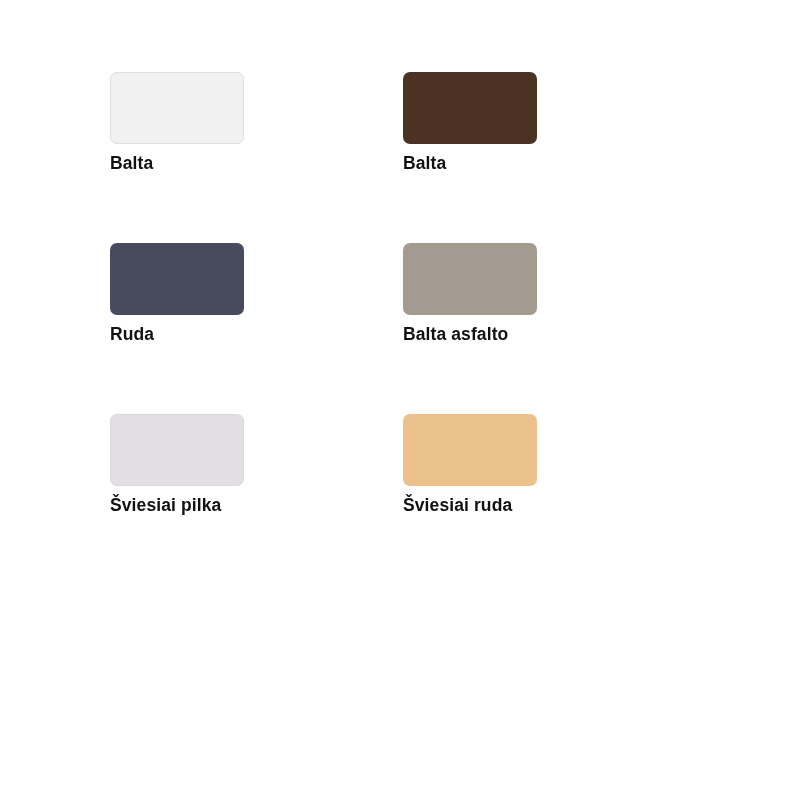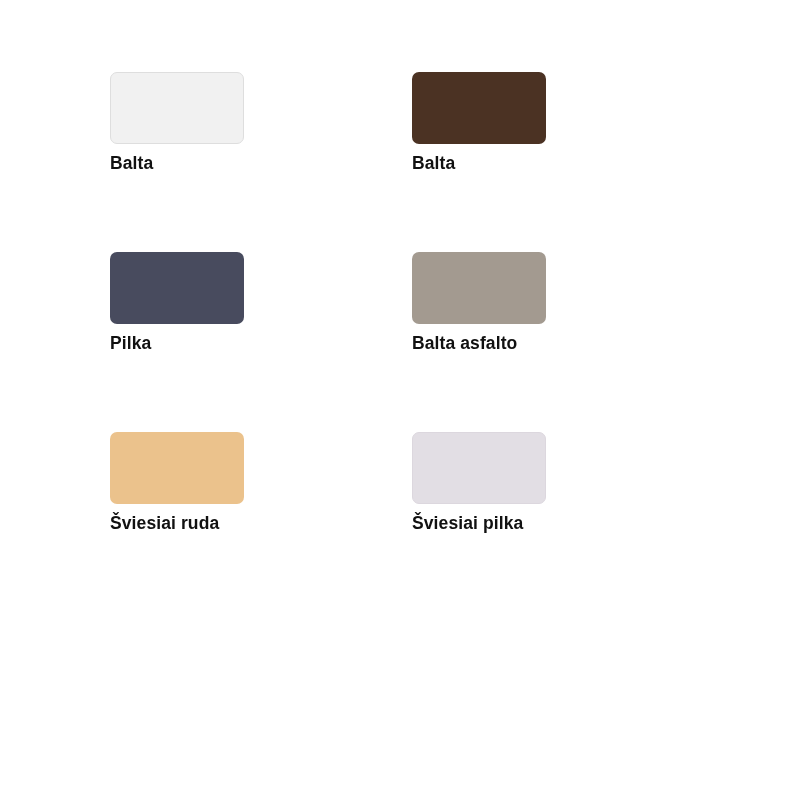--- a/index.html
+++ b/index.html
@@ -26,21 +26,20 @@
   .swatch-grid {
     position: absolute;
     left: 110px;
     top: 72px;
     width: 560px;
     display: grid;
     grid-template-columns: 293px 293px;
     grid-auto-rows: 171px;
     column-gap: 0px;
     row-gap: 0px;
-    gap: 9px;
   }
 
   .swatch-option {
     position: relative;
     width: 160px;
     height: 110px;
   }
 
   .swatch-chip {
     width: 134px;
@@ -82,28 +81,28 @@
       <div class="swatch-option">
         <div class="swatch-chip has-border" style="background: rgb(241, 241, 241); border-color: rgb(222, 222, 222);"></div>
         <div class="swatch-label">Balta</div>
       </div>
       <div class="swatch-option">
         <div class="swatch-chip" style="background: rgb(75, 50, 35);"></div>
         <div class="swatch-label">Balta</div>
       </div>
       <div class="swatch-option">
         <div class="swatch-chip" style="background: rgb(72, 75, 94);"></div>
-        <div class="swatch-label">Pilka</div>
+        <div class="swatch-label">Ruda</div>
       </div>
       <div class="swatch-option">
         <div class="swatch-chip" style="background: rgb(163, 154, 144);"></div>
         <div class="swatch-label">Balta asfalto</div>
       </div>
       <div class="swatch-option">
+        <div class="swatch-chip has-border" style="background: rgb(226, 222, 228); border-color: rgb(220, 215, 222);"></div>
+        <div class="swatch-label">Šviesiai pilka</div>
+      </div>
+      <div class="swatch-option">
         <div class="swatch-chip" style="background: rgb(235, 194, 140);"></div>
         <div class="swatch-label">Šviesiai ruda</div>
-      </div>
-      <div class="swatch-option">
-        <div class="swatch-chip has-border" style="background: rgb(226, 222, 228); border-color: rgb(220, 215, 222);"></div>
-        <div class="swatch-label">Šviesiai pilka</div>
       </div>
     </div>
 </div>
 
 </body></html>

